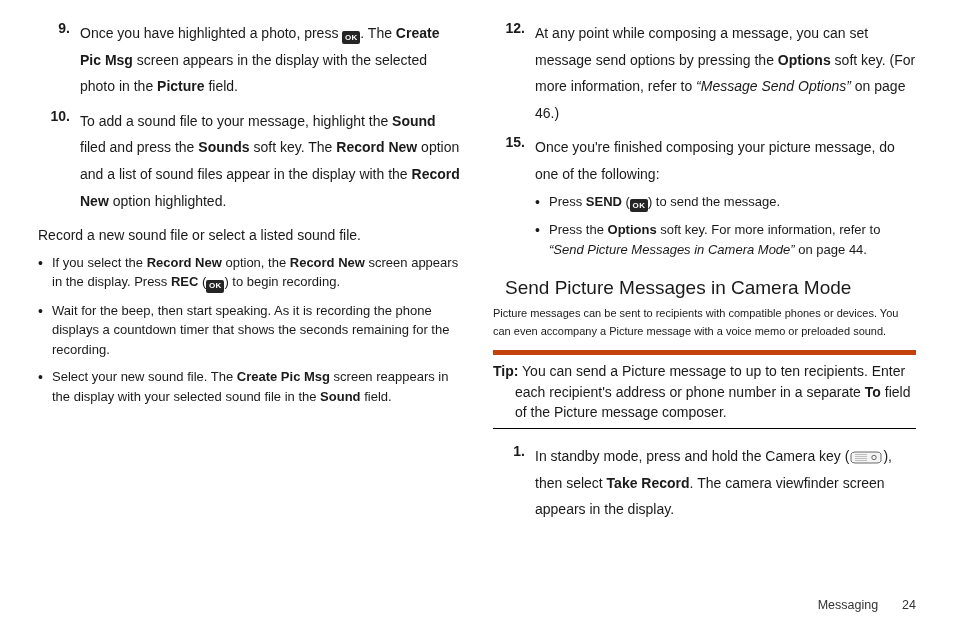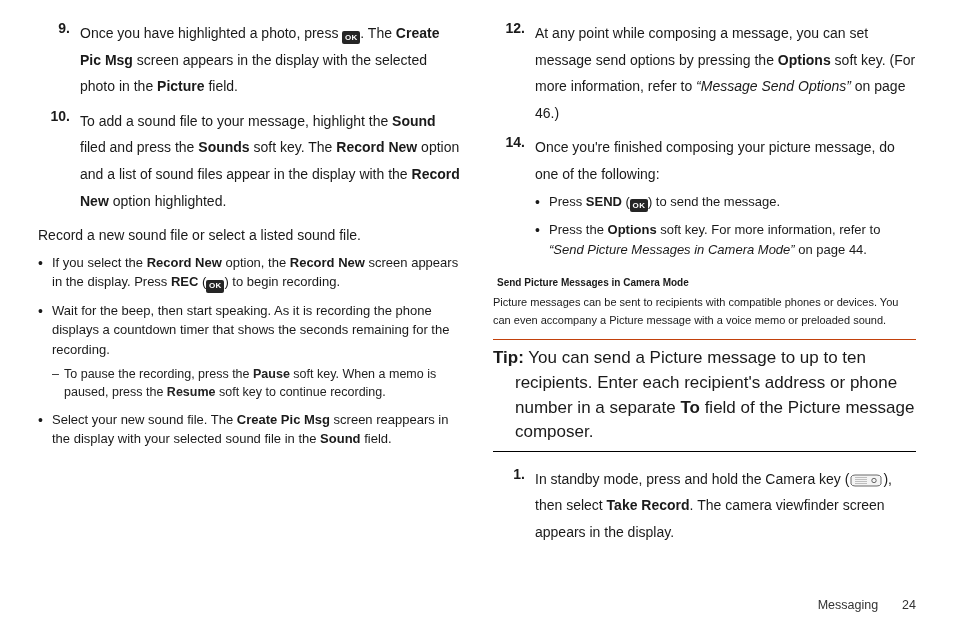--- a/index.html
+++ b/index.html
@@ -103,34 +103,34 @@
     vertical-align: -2px;
   }
   .camera-icon {
     display: inline-block;
     width: 34px;
     height: 13px;
     vertical-align: -3px;
   }
   .heading {
     font-family: "Arial Narrow", Arial, sans-serif;
-    font-weight: bold;
-    font-size: 10px;
-    margin: 10px 0 6px 4px;
+    font-weight: normal;
+    font-size: 19px;
+    margin: 10px 0 6px 12px;
   }
   .para {
     font-size: 11px;
     line-height: 1.6;
     margin: 0 0 10px 0;
   }
   .tip-box {
-    border-top: 1px solid #c2410c;
+    border-top: 5px solid #c2410c;
     border-bottom: 1px solid #000;
     padding: 6px 0;
-    font-size: 17px;
+    font-size: 14px;
     line-height: 1.45;
     margin-bottom: 14px;
     font-family: "Arial Narrow", Arial, sans-serif;
   }
   .tip-label { font-weight: bold; }
   .tip-body { display: inline; }
   .tip-indent {
     padding-left: 22px;
     text-indent: -22px;
   }
@@ -159,36 +159,35 @@
             <div class="body">Once you have highlighted a photo, press <span class="ok-icon">OK</span>. The <b>Create Pic Msg</b> screen appears in the display with the selected photo in the <b>Picture</b> field.</div>
           </li>
           <li>
             <div class="num">10.</div>
             <div class="body">To add a sound file to your message, highlight the <b>Sound</b> filed and press the <b>Sounds</b> soft key. The <b>Record New</b> option and a list of sound files appear in the display with the <b>Record New</b> option highlighted.</div>
           </li>
           <li>
             <div class="body">Record a new sound file or select a listed sound file.<ul class="bullets">
                 <li>If you select the <b>Record New</b> option, the <b>Record New</b> screen appears in the display. Press <b>REC</b> (<span class="ok-icon">OK</span>) to begin recording.</li>
                 <li>Wait for the beep, then start speaking. As it is recording the phone displays a countdown timer that shows the seconds remaining for the recording.<ul class="dashes">
-                    <li>To pause the recording, press the <b>Pause</b> soft key. When a memo is paused, press the <b>Resume</b> soft key to continue recording.</li>
                   </ul></li>
                 <li>Select your new sound file. The <b>Create Pic Msg</b> screen reappears in the display with your selected sound file in the <b>Sound</b> field.</li>
               </ul></div>
           </li>
         </ol>
     </div>
 
     <div class="col">
       <ol class="main" id="right-list">
           <li>
             <div class="num">12.</div>
             <div class="body">At any point while composing a message, you can set message send options by pressing the <b>Options</b> soft key. (For more information, refer to <span class="italic-ref">“Message Send Options”</span> on page 46.)</div>
           </li>
           <li>
-            <div class="num">14.</div>
+            <div class="num">15.</div>
             <div class="body">Once you're finished composing your picture message, do one of the following:<ul class="bullets">
                 <li>Press <b>SEND</b> (<span class="ok-icon">OK</span>) to send the message.</li>
                 <li>Press the <b>Options</b> soft key. For more information, refer to <span class="italic-ref">“Send Picture Messages in Camera Mode”</span>  on page 44.</li>
               </ul></div>
           </li>
         </ol>
 
       <div class="heading">Send Picture Messages in Camera Mode</div>
       <p class="para">Picture messages can be sent to recipients with compatible phones or devices. You can even accompany a Picture message with a voice memo or preloaded sound.</p>
 

